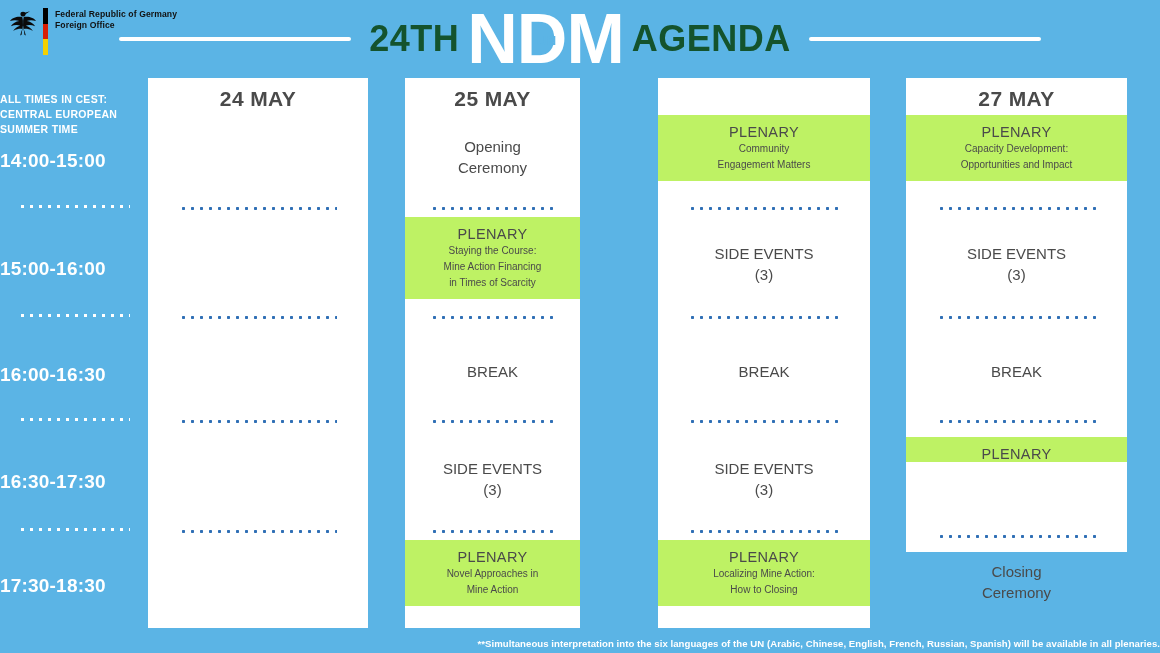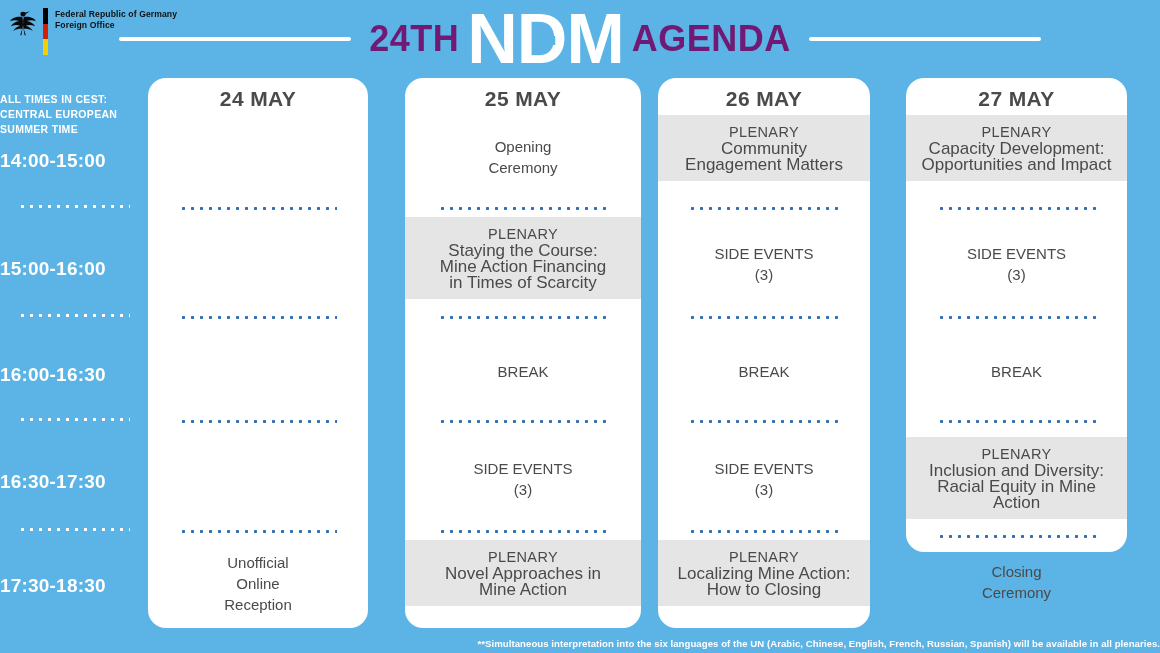--- a/index.html
+++ b/index.html
@@ -19,50 +19,50 @@
   .flagbar { width: 5px; height: 47px; margin-left: 5px; margin-top: 1px; flex: none;
              background: linear-gradient(to bottom, #000 0 33.33%, #d81e05 33.33% 66.66%, #f5d000 66.66% 100%); }
   .gov-text { margin-left: 7px; color: #111; font-size: 8.6px; line-height: 10.6px;
               font-weight: 600; letter-spacing: .1px; padding-top: 2px; white-space: nowrap; }
 
   .title-row { position: absolute; left: 0; top: 0; width: 1160px; height: 78px;
                display: flex; align-items: center; justify-content: center; }
   .rule { height: 4px; background: #ffffff; border-radius: 2px; }
   .rule-left { width: 232px; margin-right: 18px; }
   .rule-right { width: 232px; margin-left: 18px; }
-  .title-txt { color: #701a75; font-size: 36px; font-weight: bold; letter-spacing: .5px;
+  .title-txt { color: #14532d; font-size: 36px; font-weight: bold; letter-spacing: .5px;
                white-space: nowrap; }
   .ndm-wrap { position: relative; display: inline-block; margin: 0 8px; vertical-align: middle; }
   .ndm { color:#ffffff; font-size: 70px; font-weight: 900; letter-spacing: -1px;
          line-height: 64px; font-family: "Liberation Sans", sans-serif; display:block; }
   .un-mark { position: absolute; left: 50%; top: 50%; transform: translate(-44%, -38%);
              color: #5bb4e5; font-size: 13px; font-weight: bold; letter-spacing: .5px; }
 
   
   .grid { position: absolute; left: 0; top: 78px; width: 1160px; height: 550px; }
 
   .timecol { position: absolute; left: 0; top: 0; width: 148px; height: 550px; }
   .tz-note { color: #ffffff; font-size: 10.5px; font-weight: bold; line-height: 15px;
              text-align: left; letter-spacing: .3px; padding-top: 14px; }
 
-  .daycol { position: absolute; top: 0; background: #ffffff; border-radius: 18px; }
+  .daycol { position: absolute; top: 0; background: #ffffff; }
   .col1 { left: 148px; width: 220px; height: 550px; }
-  .col2 { left: 405px; width: 236px; height: 550px; }
+  .col2 { left: 405px; width: 175px; height: 550px; }
   .col3 { left: 658px; width: 212px; height: 550px; }
   .col4 { left: 906px; width: 221px; height: 474px; }
 
   .day-head { text-align: center; color: #4a4a4a; font-size: 21px; font-weight: bold;
               letter-spacing: .4px; padding-top: 9px; }
 
   
   .cell { position: absolute; left: 0; width: 100%; text-align: center; color: #4a4a4a; }
   .cell-title { font-size: 15px; line-height: 21px; }
-  .plenary { background: #e5e5e5; }
+  .plenary { background: #bef264; }
   .plenary .p-label { font-size: 14.5px; letter-spacing: .4px; padding-top: 9px; }
-  .plenary .p-sub { font-size: 17px; line-height: 16px; padding: 1px 7px 8px; text-align: center; }
+  .plenary .p-sub { font-size: 10px; line-height: 16px; padding: 1px 7px 8px; text-align: center; }
 
   .dots { position: absolute; height: 3px; left: 14%; width: 72%;
           background-image: radial-gradient(circle, #2f6fb5 1.4px, transparent 1.5px);
           background-size: 9px 3px; background-repeat: repeat-x; }
   .tdots { position: absolute; height: 3px; left: 18px; width: 112px;
            background-image: radial-gradient(circle, #ffffff 1.5px, transparent 1.6px);
            background-size: 9px 3px; background-repeat: repeat-x; }
   .tlabel { position: absolute; left: 0; width: 148px; 
             color: #ffffff; font-size: 19px; font-weight: bold; letter-spacing: .2px; }
 
@@ -140,25 +140,20 @@
         </div>
       <div class="dots" style="top:238px"></div>
       <div class="cell cell-title" style="top:283px">
           <div></div>
         </div>
       <div class="dots" style="top:342px"></div>
       <div class="cell cell-title" style="top:380px">
           <div></div>
         </div>
       <div class="dots" style="top:452px"></div>
-      <div class="cell cell-title" style="top:474px">
-          <div>Unofficial</div>
-          <div>Online</div>
-          <div>Reception</div>
-        </div>
     </div>
 
     <div class="daycol col2">
       <div class="day-head">25 MAY</div>
       <div class="cell cell-title" style="top:58px">
           <div>Opening</div>
           <div>Ceremony</div>
         </div>
       <div class="dots" style="top:129px"></div>
       <div class="cell plenary" style="top:139px">
@@ -182,21 +177,20 @@
       <div class="cell plenary" style="top:462px">
         <div class="p-label">PLENARY</div>
         <div class="p-sub">
             <div>Novel Approaches in</div>
             <div>Mine Action</div>
           </div>
       </div>
     </div>
 
     <div class="daycol col3">
-      <div class="day-head">26 MAY</div>
       <div class="cell plenary" style="top:37px">
         <div class="p-label">PLENARY</div>
         <div class="p-sub">
             <div>Community</div>
             <div>Engagement Matters</div>
           </div>
       </div>
       <div class="dots" style="top:129px"></div>
       <div class="cell cell-title" style="top:165px">
           <div>SIDE EVENTS</div>
@@ -235,24 +229,20 @@
           <div>SIDE EVENTS</div>
           <div>(3)</div>
         </div>
       <div class="dots" style="top:238px"></div>
       <div class="cell cell-title" style="top:283px">
           <div>BREAK</div>
         </div>
       <div class="dots" style="top:342px"></div>
       <div class="cell plenary" style="top:359px">
         <div class="p-label">PLENARY</div>
-        <div class="p-sub">
-            <div>Inclusion and Diversity:</div>
-            <div>Racial Equity in Mine Action</div>
-          </div>
       </div>
       <div class="dots" style="top:457px"></div>
       <div class="cell cell-title" style="top:483px">
           <div>Closing</div>
           <div>Ceremony</div>
         </div>
     </div>
 
   </div>
 

